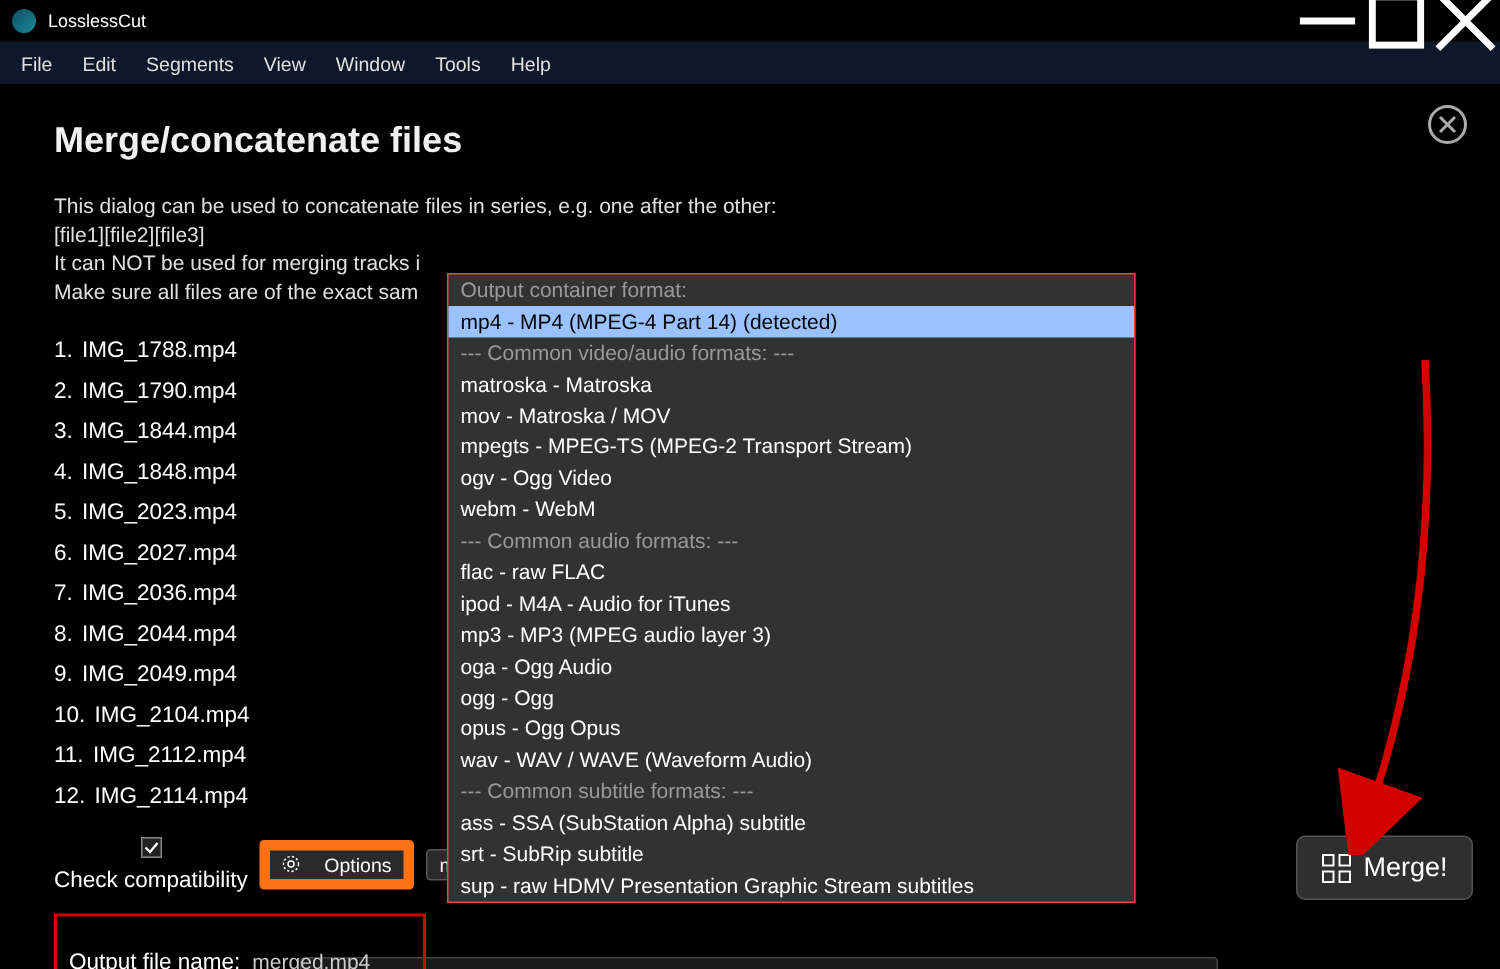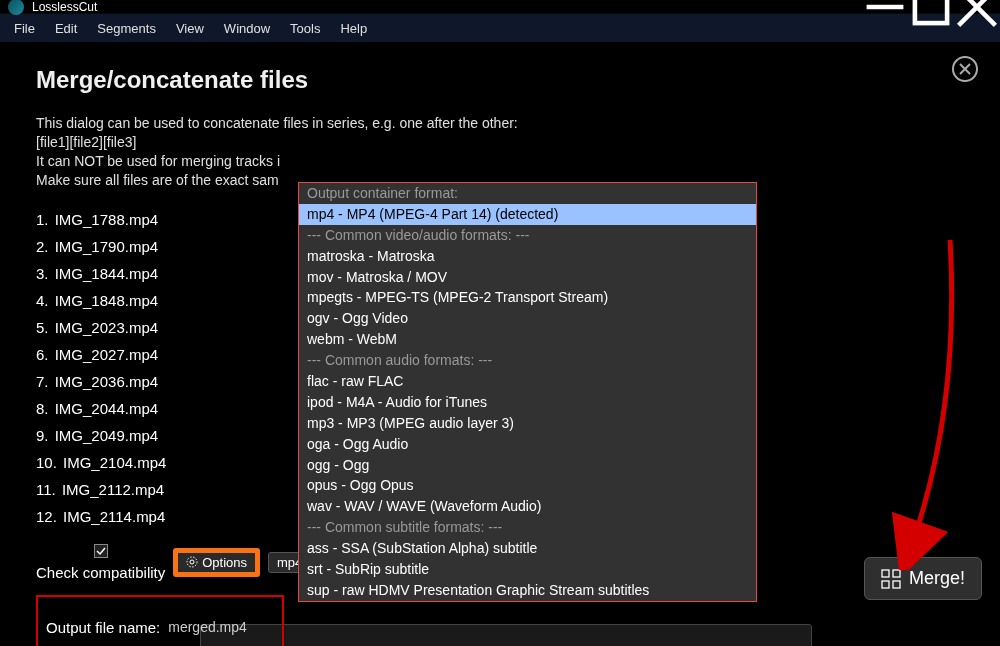--- a/index.html
+++ b/index.html
@@ -6,21 +6,21 @@
     body {
       font-family: -apple-system, BlinkMacSystemFont, "Segoe UI", sans-serif;
       background: #000;
       width: 1000px;
       height: 646px;
       overflow: hidden;
       color: #fff;
       position: relative;
     }
     .titlebar {
-      height: 14px;
+      height: 28px;
       background: #000;
       display: flex;
       align-items: center;
       padding-left: 8px;
       border-bottom: 1px solid #0a0a0a;
     }
     .titlebar-icon {
       width: 16px;
       height: 16px;
       border-radius: 50%;
@@ -142,24 +142,24 @@
       justify-content: center;
     }
     .checkbox svg { width: 10px; height: 10px; }
     .compat-label {
       font-size: 15px;
       color: #fff;
     }
     .options-btn {
       display: flex;
       align-items: center;
-      gap: 4px;
+      gap: 16px;
       padding: 2px 8px;
       background: #2a2a2a;
-      border: 5px solid #f97316;
+      border: 7px solid #f97316;
       border-radius: 3px;
       font-size: 13px;
       color: #fff;
     }
     .format-select {
       display: flex;
       align-items: center;
       padding: 2px 8px;
       background: #2a2a2a;
       border: 1px solid #555;

